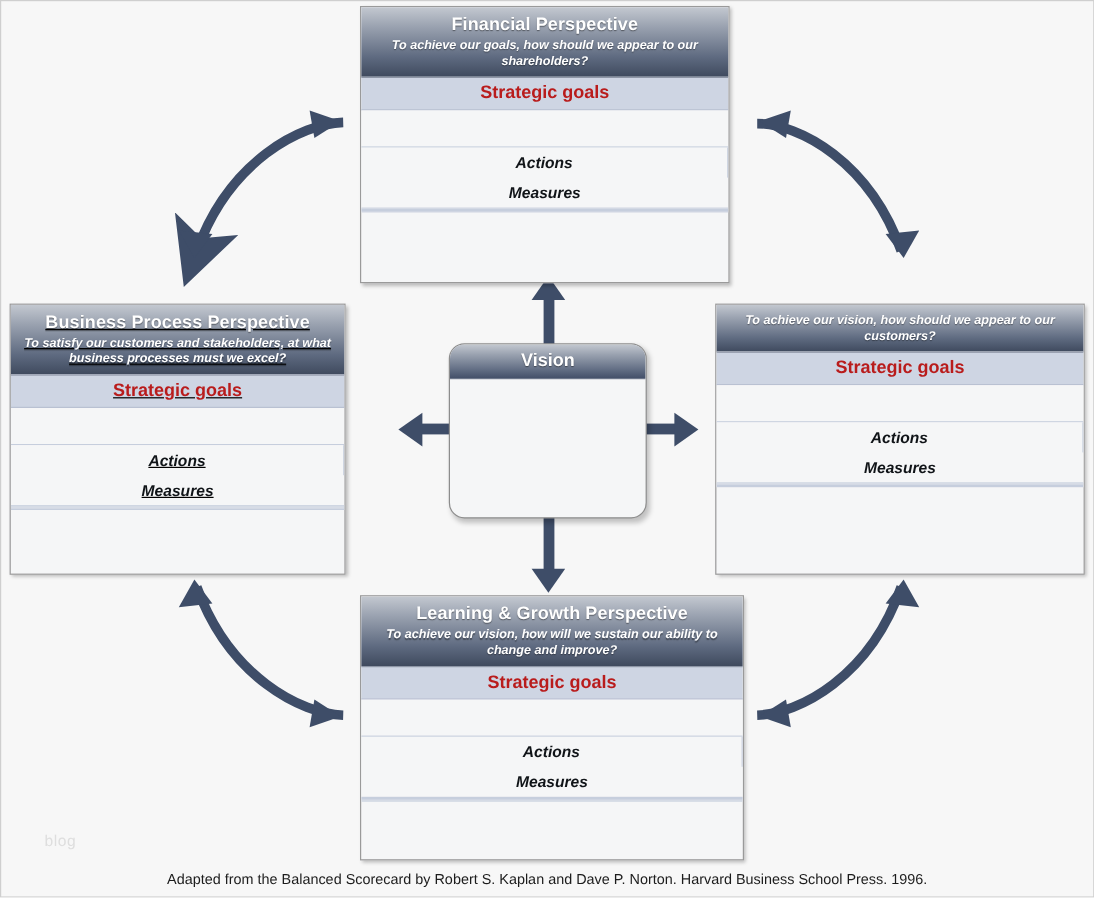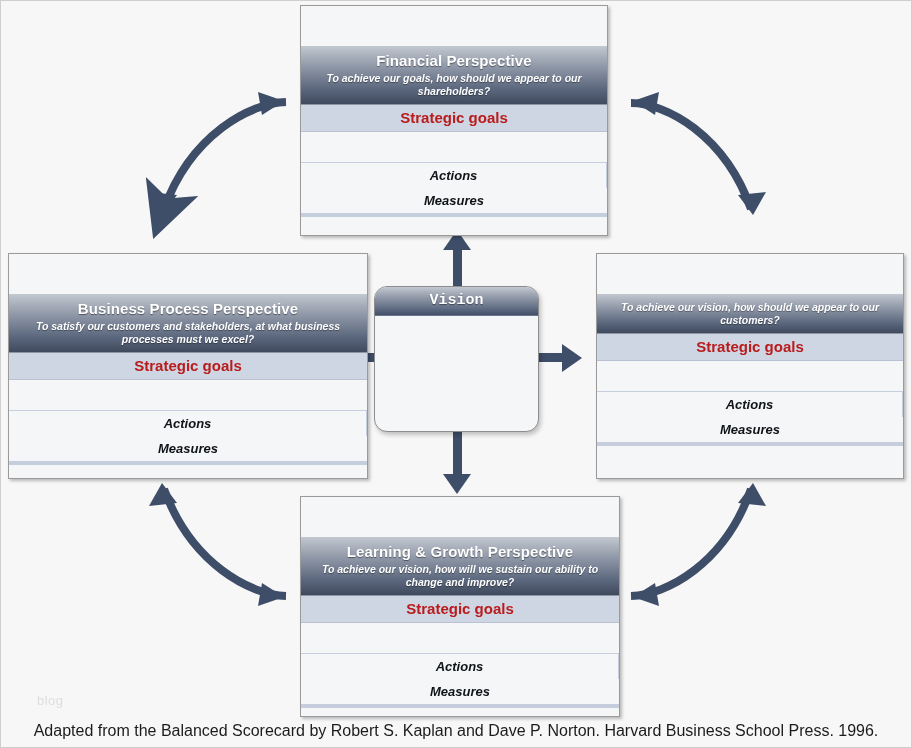--- a/index.html
+++ b/index.html
@@ -32,21 +32,20 @@
     box-shadow: 2px 2px 3px rgba(0,0,0,0.25);
     overflow: hidden;
     z-index: 5;
   }
   .panel-head {
     background: linear-gradient(to bottom, #c3c8d0 0%, #9aa2b0 28%, #5e6a80 72%, #3f4a5e 100%);
     color: #ffffff;
     text-align: center;
     padding: 5px 8px 6px 8px;
     box-sizing: border-box;
-    margin-top: 40px;
   }
   .panel-title {
     font-size: 15px;
     font-weight: bold;
     line-height: 19px;
     text-shadow: 0 1px 1px rgba(0,0,0,0.45);
     letter-spacing: .1px;
   }
   .panel-sub {
     font-size: 10.5px;
@@ -108,38 +107,37 @@
   }
   #vision .vision-head {
     background: linear-gradient(to bottom, #c3c8d0 0%, #9aa2b0 30%, #626e84 75%, #44506a 100%);
     color: #ffffff;
     text-align: center;
     font-size: 15px;
     font-weight: bold;
     padding: 5px 0 6px 0;
     text-shadow: 0 1px 1px rgba(0,0,0,0.45);
     border-bottom: 1px solid #6c768a;
-    font-family: Liberation Mono, monospace;
   }
 
   
   .arrow-svg {
     position: absolute;
     z-index: 3;
     overflow: visible;
   }
 
   
   #footer {
     position: absolute;
     left: 0;
     right: 0;
     bottom: 7px;
     text-align: center;
-    font-size: 16px;
+    font-size: 12px;
     color: #1c1c1c;
     z-index: 8;
   }
   #watermark {
     position: absolute;
     left: 36px;
     top: 692px;
     font-size: 13px;
     color: #dedede;
     letter-spacing: .5px;
@@ -225,21 +223,21 @@
     <div class="am-row">
         <div></div>
         <div></div>
       </div>
     <div class="am-row last">
         <div></div>
         <div></div>
       </div>
   </div>
 
-  <div class="panel" style="left:7px; top:252px; width:360px; height:226px;">
+  <div class="panel" style="left:7px; top:252px; width:280px; height:226px;text-decoration:underline;">
     <div class="panel-head">
       <div class="panel-title">Business Process Perspective</div>
       <div class="panel-sub">To satisfy our customers and stakeholders, at what business processes must we excel?</div>
     </div>
     <div class="goals-band">Strategic goals</div>
     <div class="goals-blank"></div>
     <div class="am-row am-head">
       <div>Actions</div>
       <div>Measures</div>
     </div>

